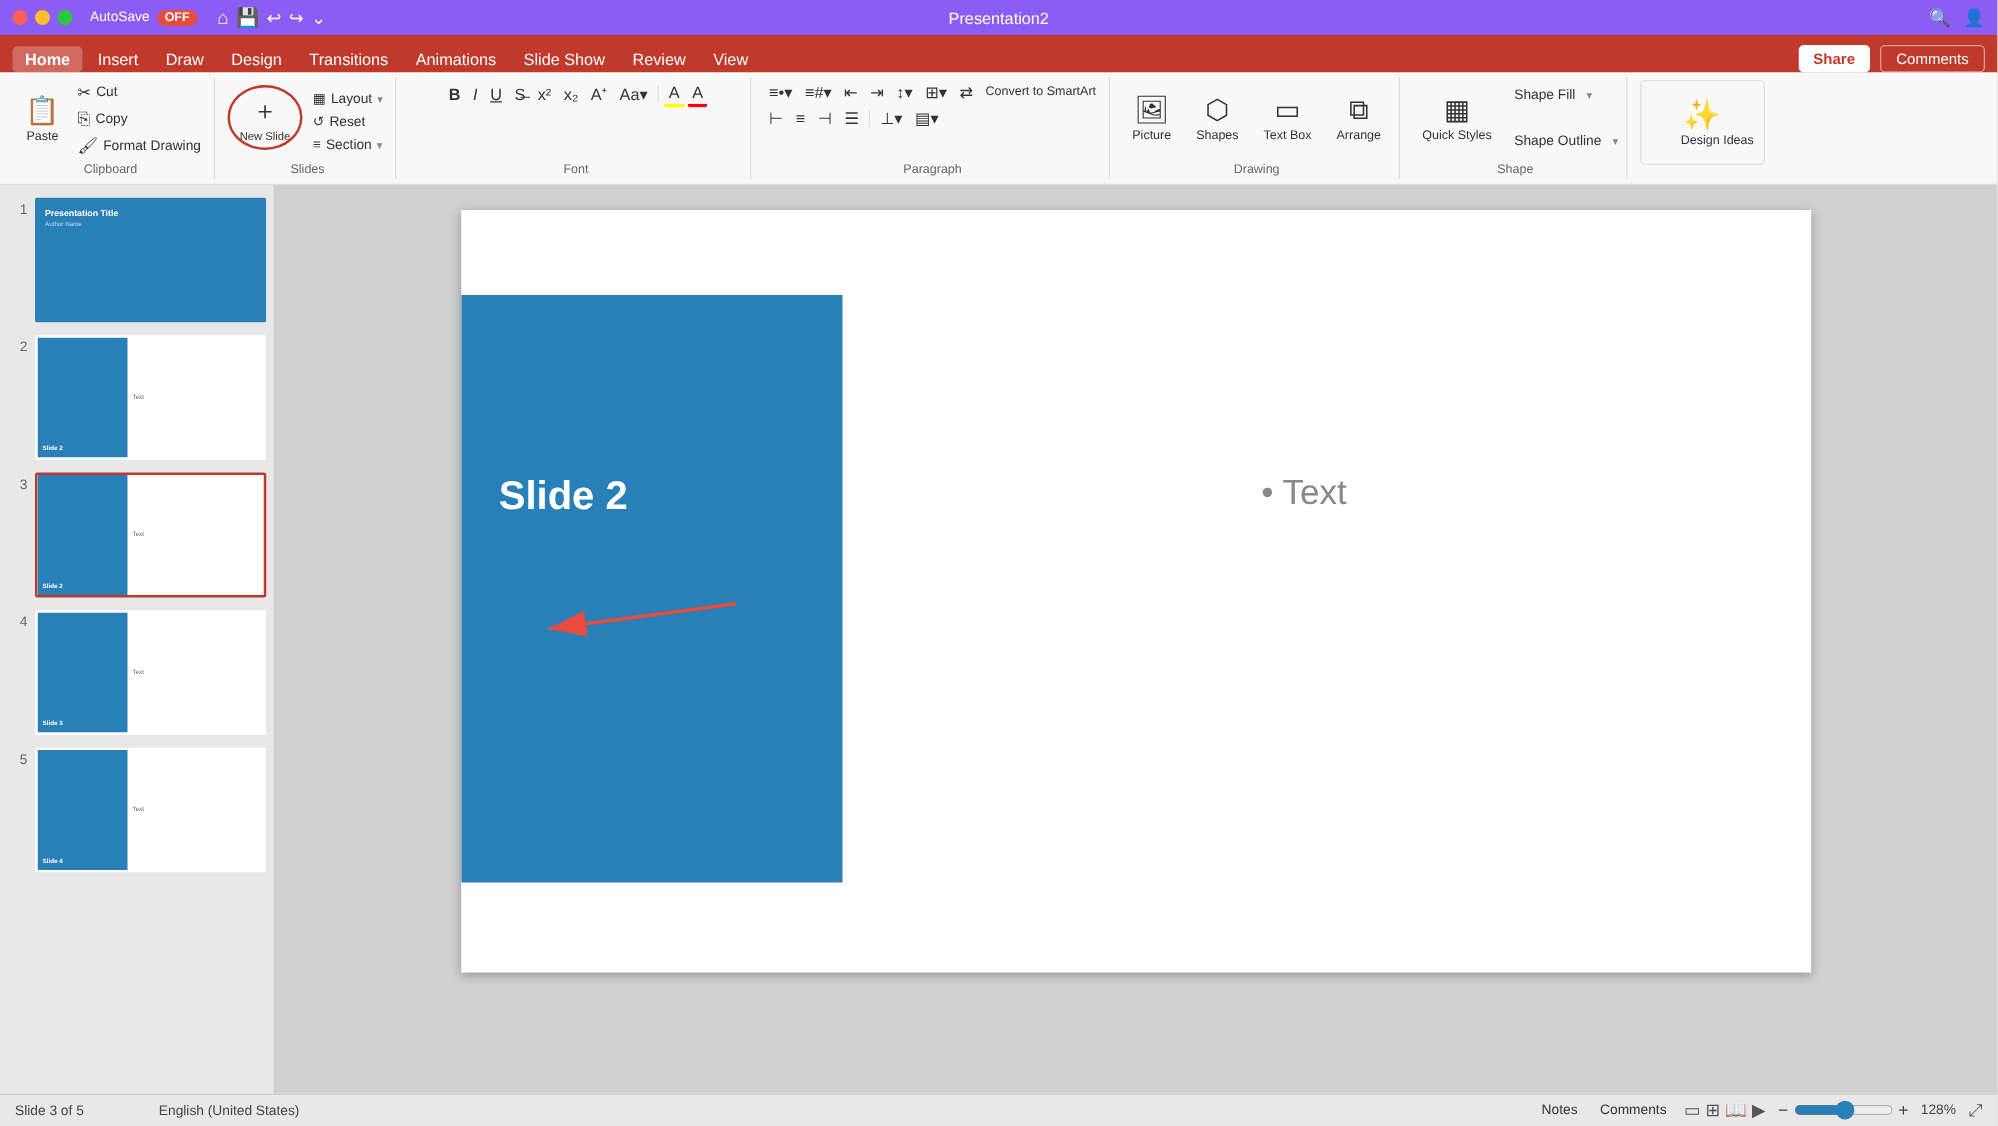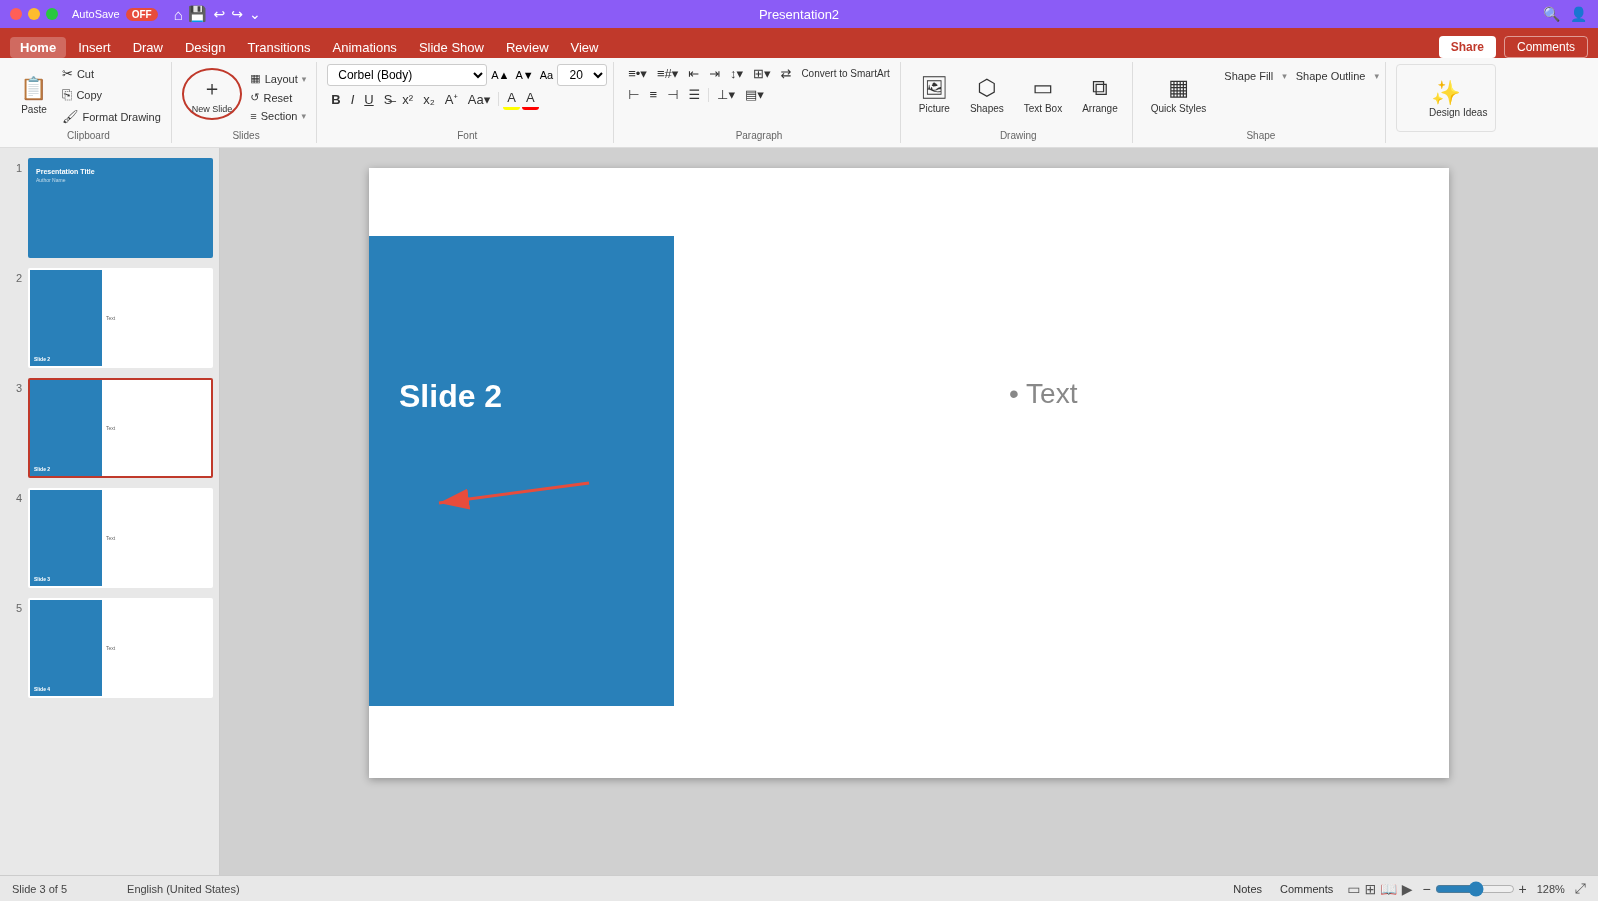--- a/index.html
+++ b/index.html
@@ -349,21 +349,21 @@
       display: flex;
       align-items: center;
       padding: 0 12px;
       font-size: 11px;
       color: #444;
       flex-shrink: 0;
     }
     .status-bar-right {
       margin-left: auto;
       display: flex;
-      align-items: center;
+      align-items: flex-start;
       gap: 10px;
     }
     .zoom-control {
       display: flex;
       align-items: center;
       gap: 4px;
     }
     .zoom-btn {
       border: none;
       background: transparent;
@@ -517,31 +517,20 @@
           <span class="chevron">▾</span>
         </div>
       </div>
     </div>
     <span class="ribbon-group-label">Slides</span>
   </div>
 
   <div class="ribbon-group" style="min-width:280px;">
     <div class="format-toolbar">
       <div class="format-row">
-        <select class="font-selector">
-          <option>Corbel (Body)</option>
-        </select>
-        <span style="font-size:11px;padding:0 2px;">A▲</span>
-        <span style="font-size:11px;padding:0 2px;">A▼</span>
-        <span style="font-size:11px;padding:0 2px;">Aa</span>
-        <select class="font-size-selector">
-          <option>20</option>
-        </select>
-      </div>
-      <div class="format-row">
         <button class="fmt-btn"><b>B</b></button>
         <button class="fmt-btn"><i>I</i></button>
         <button class="fmt-btn"><u>U</u></button>
         <button class="fmt-btn">S̶</button>
         <button class="fmt-btn">x²</button>
         <button class="fmt-btn">x₂</button>
         <button class="fmt-btn">A⁺</button>
         <button class="fmt-btn">Aa▾</button>
         <span style="width:1px;height:14px;background:#ddd;margin:0 2px;"></span>
         <button class="fmt-btn" style="border-bottom:3px solid yellow;">A</button>
@@ -600,21 +589,21 @@
     <span class="ribbon-group-label">Drawing</span>
   </div>
 
   <div class="ribbon-group">
     <div style="display:flex;gap:4px;align-items:flex-start;flex:1;padding-top:4px;">
       <div class="ribbon-btn-large">
         <span class="icon">▦</span>
         <span style="text-align:center;font-size:10px;">Quick
 Styles</span>
       </div>
-      <div style="display:flex;flex-direction:row;gap:3px;justify-content:flex-start;">
+      <div style="display:flex;flex-direction:column;gap:21px;justify-content:flex-start;">
         <div class="shape-btn-row">
           <button class="shape-btn">Shape Fill</button>
           <span class="chevron">▾</span>
         </div>
         <div class="shape-btn-row">
           <button class="shape-btn">Shape Outline</button>
           <span class="chevron">▾</span>
         </div>
       </div>
     </div>

